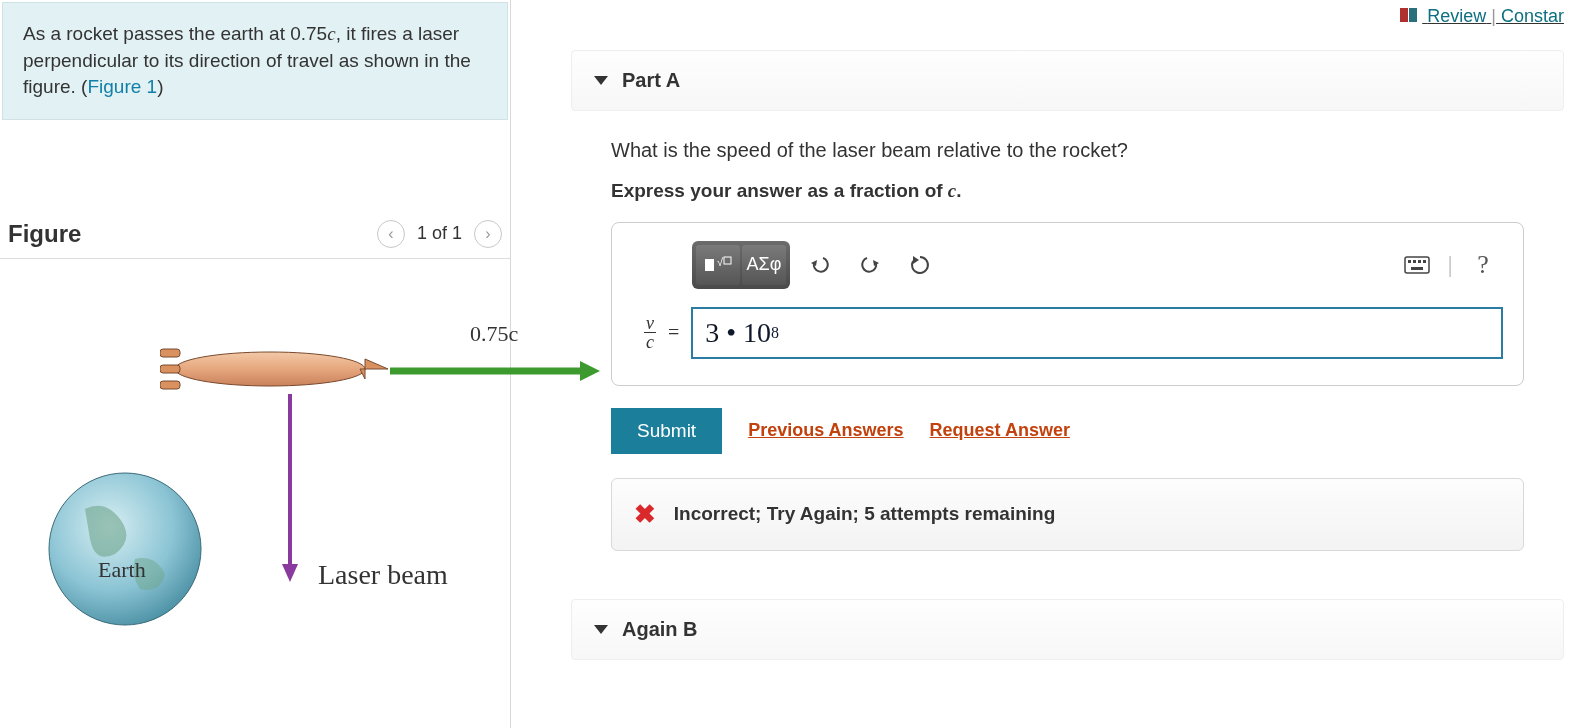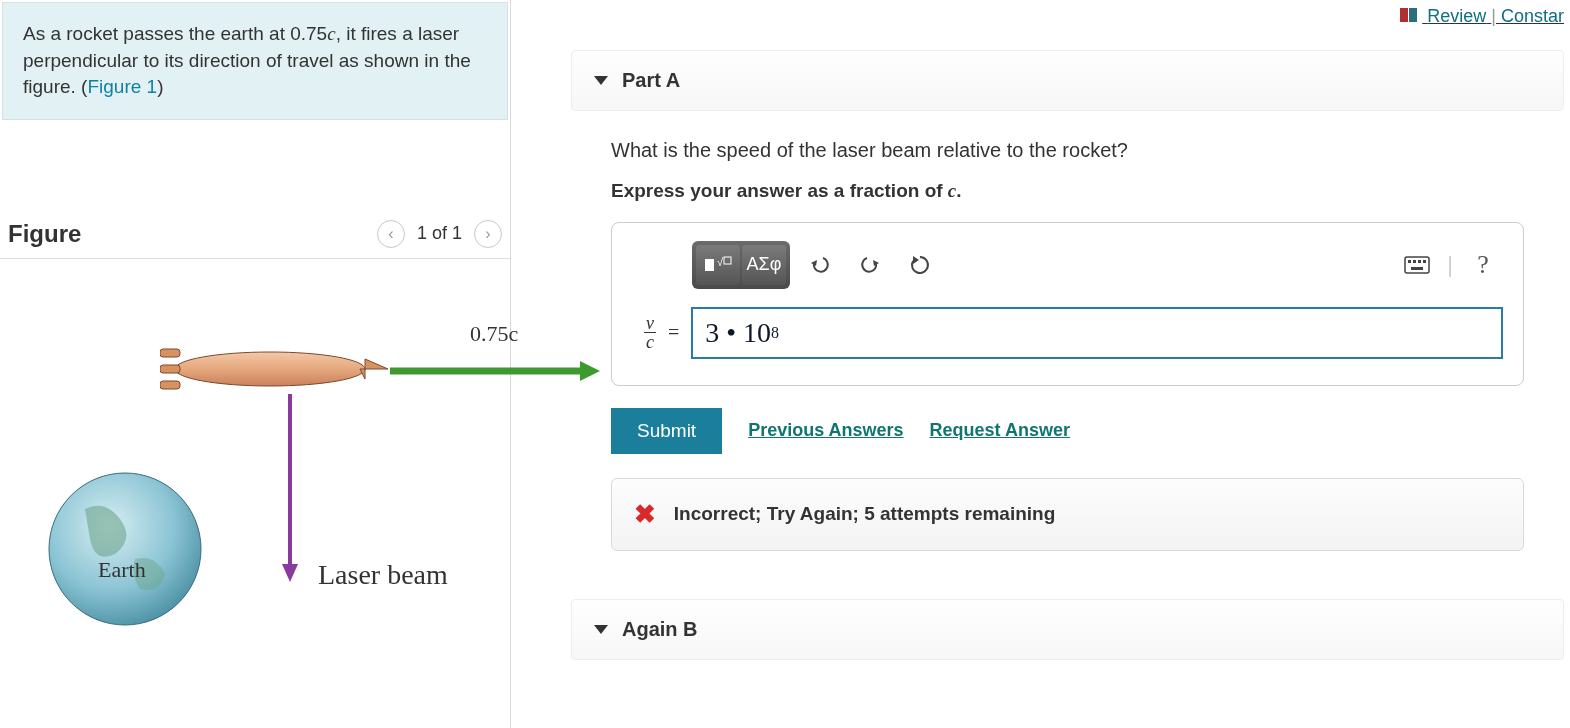--- a/index.html
+++ b/index.html
@@ -165,21 +165,21 @@
   .answer-input sup { font-size: 16px; vertical-align: super; }
   .action-row { display: flex; align-items: center; gap: 26px; margin: 0 0 24px 40px; }
   .submit-btn {
     background: #1b7f9c;
     color: #fff;
     border: none;
     font-size: 19px;
     padding: 12px 26px;
     cursor: pointer;
   }
-  .link { color: #0f766e; font-weight: bold; text-decoration: underline; font-size: 18px; cursor:pointer;}
+  .link { color: #c2410c; font-weight: bold; text-decoration: underline; font-size: 18px; cursor:pointer;}
   .feedback {
     border: 1px solid #d9d9d9;
     background: linear-gradient(#fdfdfd,#f3f3f3);
     border-radius: 6px;
     margin: 0 40px 0 40px;
     padding: 20px 22px;
     display: flex;
     align-items: center;
     gap: 18px;
     font-size: 19px;

